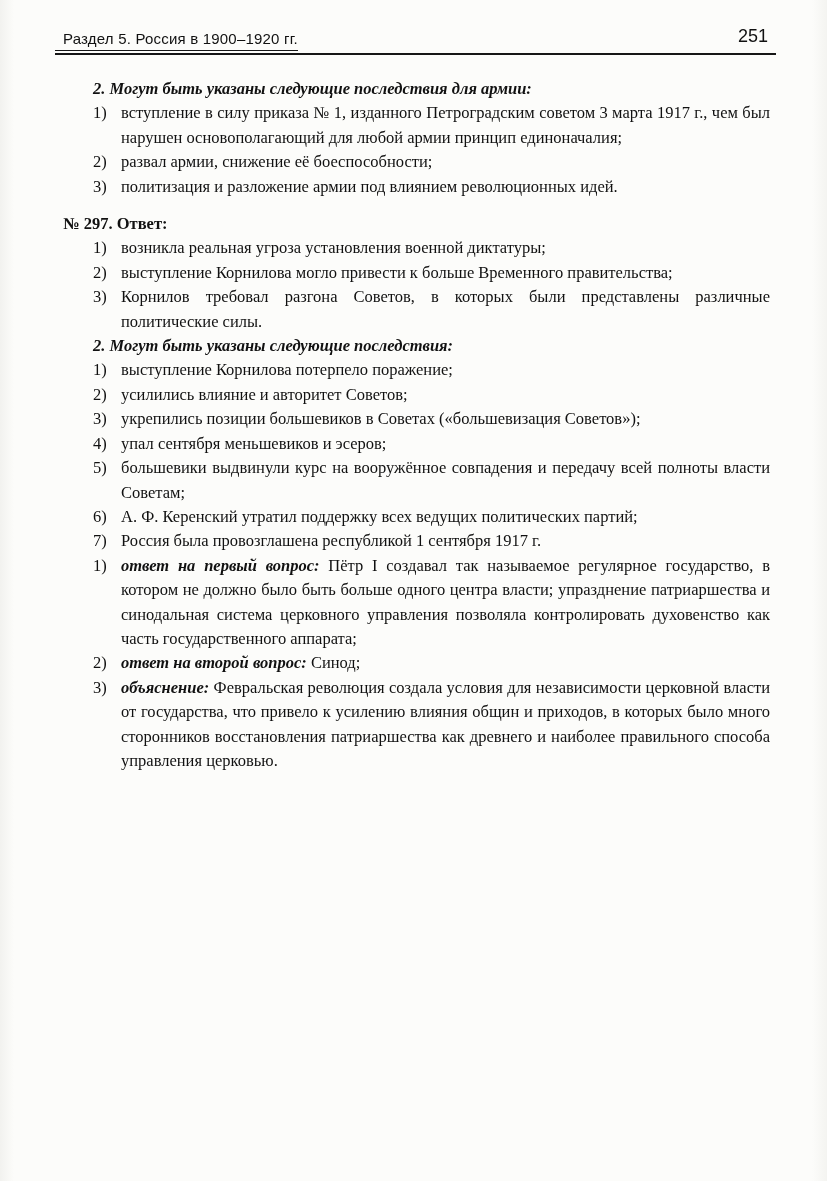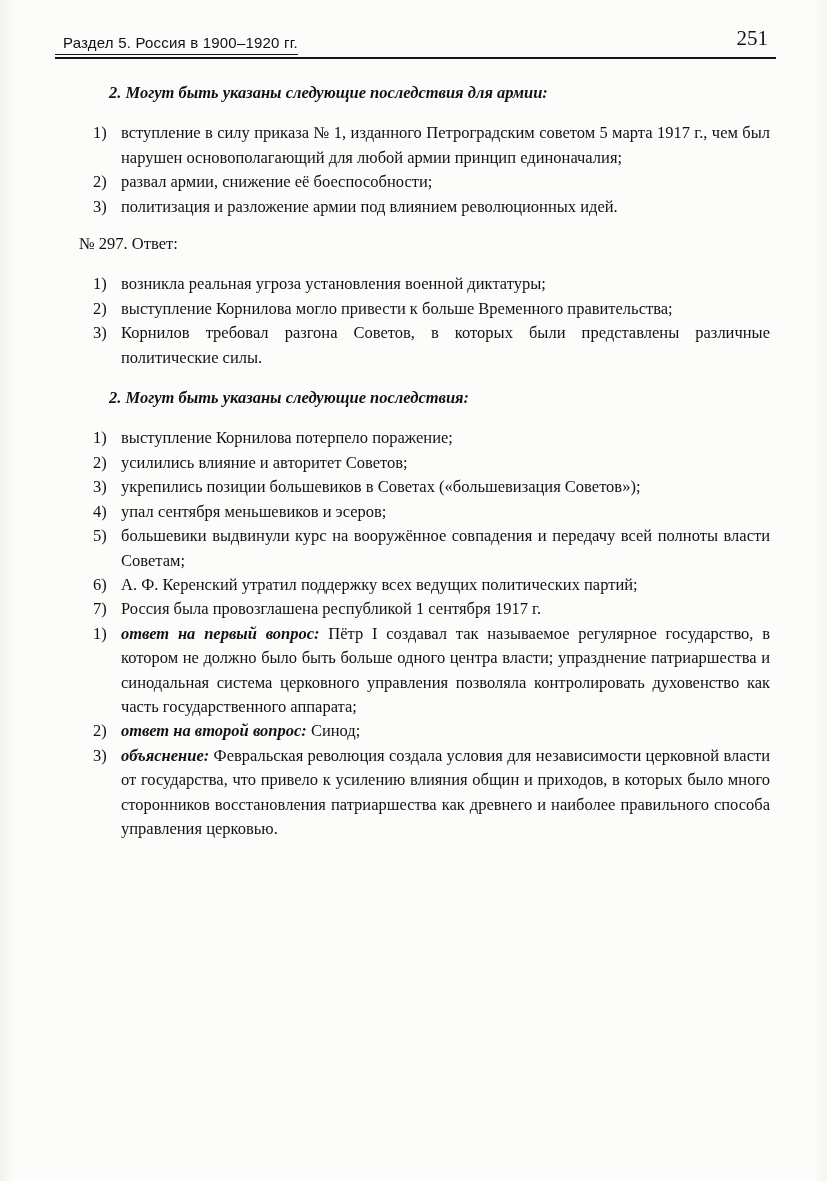--- a/index.html
+++ b/index.html
@@ -31,41 +31,41 @@
   .runhead .section {
     font-family: "Liberation Sans", sans-serif;
     font-size: 15px;
     letter-spacing: 0.2px;
     padding-left: 8px;
     border-bottom: 1px solid #161616;
     padding-bottom: 3px;
     margin-bottom: -4px;
   }
   .runhead .pageno {
-    font-family: Liberation Serif, serif;
-    font-size: 21px;
+    font-family: Liberation Sans, sans-serif;
+    font-size: 18px;
     padding-right: 8px;
   }
   
   .body-text {
     margin-top: 22px;
     font-family: "Liberation Serif", serif;
     font-size: 16.5px;
     line-height: 24.4px;
   }
-  .body-text p { margin: 16px; }
+  .body-text p { margin: 0; }
   .subheading {
     font-weight: bold;
     font-style: italic;
     text-indent: 30px;
     text-align: justify;
   }
   .answer {
     font-family: "Liberation Serif", serif;
-    font-weight: normal;
+    font-weight: bold;
     margin-top: 13px !important;
   }
   .item {
     display: flex;
     margin-left: 30px;
   }
   .item .num {
     flex: 0 0 28px;
   }
   .item .txt {
@@ -83,21 +83,21 @@
 <div class="page">
   <div class="runhead">
     <span class="section">Раздел 5. Россия в 1900–1920 гг.</span>
     <span class="pageno">251</span>
   </div>
 
   <div class="body-text" id="blocks">
       <p class="subheading">2. Могут быть указаны следующие последствия для армии:</p>
       <div class="item">
         <span class="num">1)</span>
-        <div class="txt">вступление в силу приказа № 1, изданного Петроградским советом 5 марта 1917 г., чем был нарушен основополагающий для любой армии принцип единоначалия;</div>
+        <div class="txt">вступление в силу приказа № 1, изданного Петроградским советом 3 марта 1917 г., чем был нарушен основополагающий для любой армии принцип единоначалия;</div>
       </div>
       <div class="item">
         <span class="num">2)</span>
         <div class="txt">развал армии, снижение её боеспособности;</div>
       </div>
       <div class="item">
         <span class="num">3)</span>
         <div class="txt">политизация и разложение армии под влиянием революционных идей.</div>
       </div>
       <p class="answer">№ 297. Ответ:</p>

